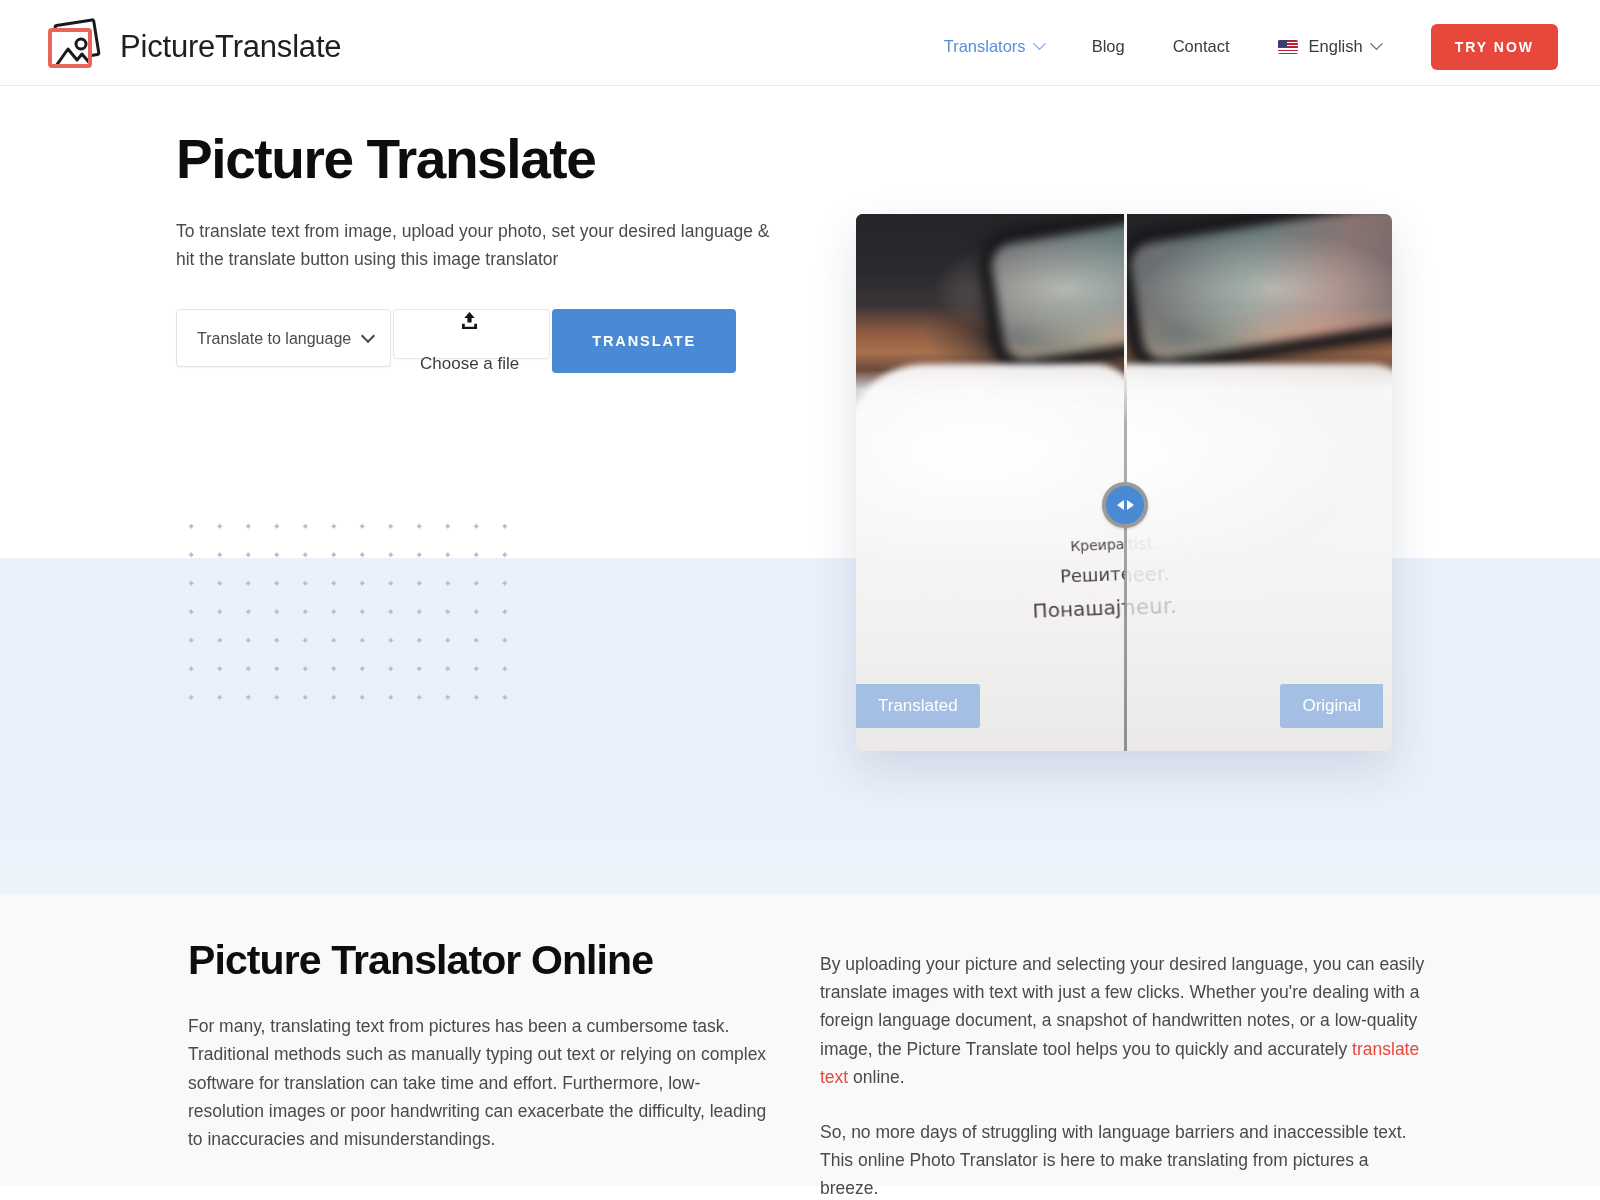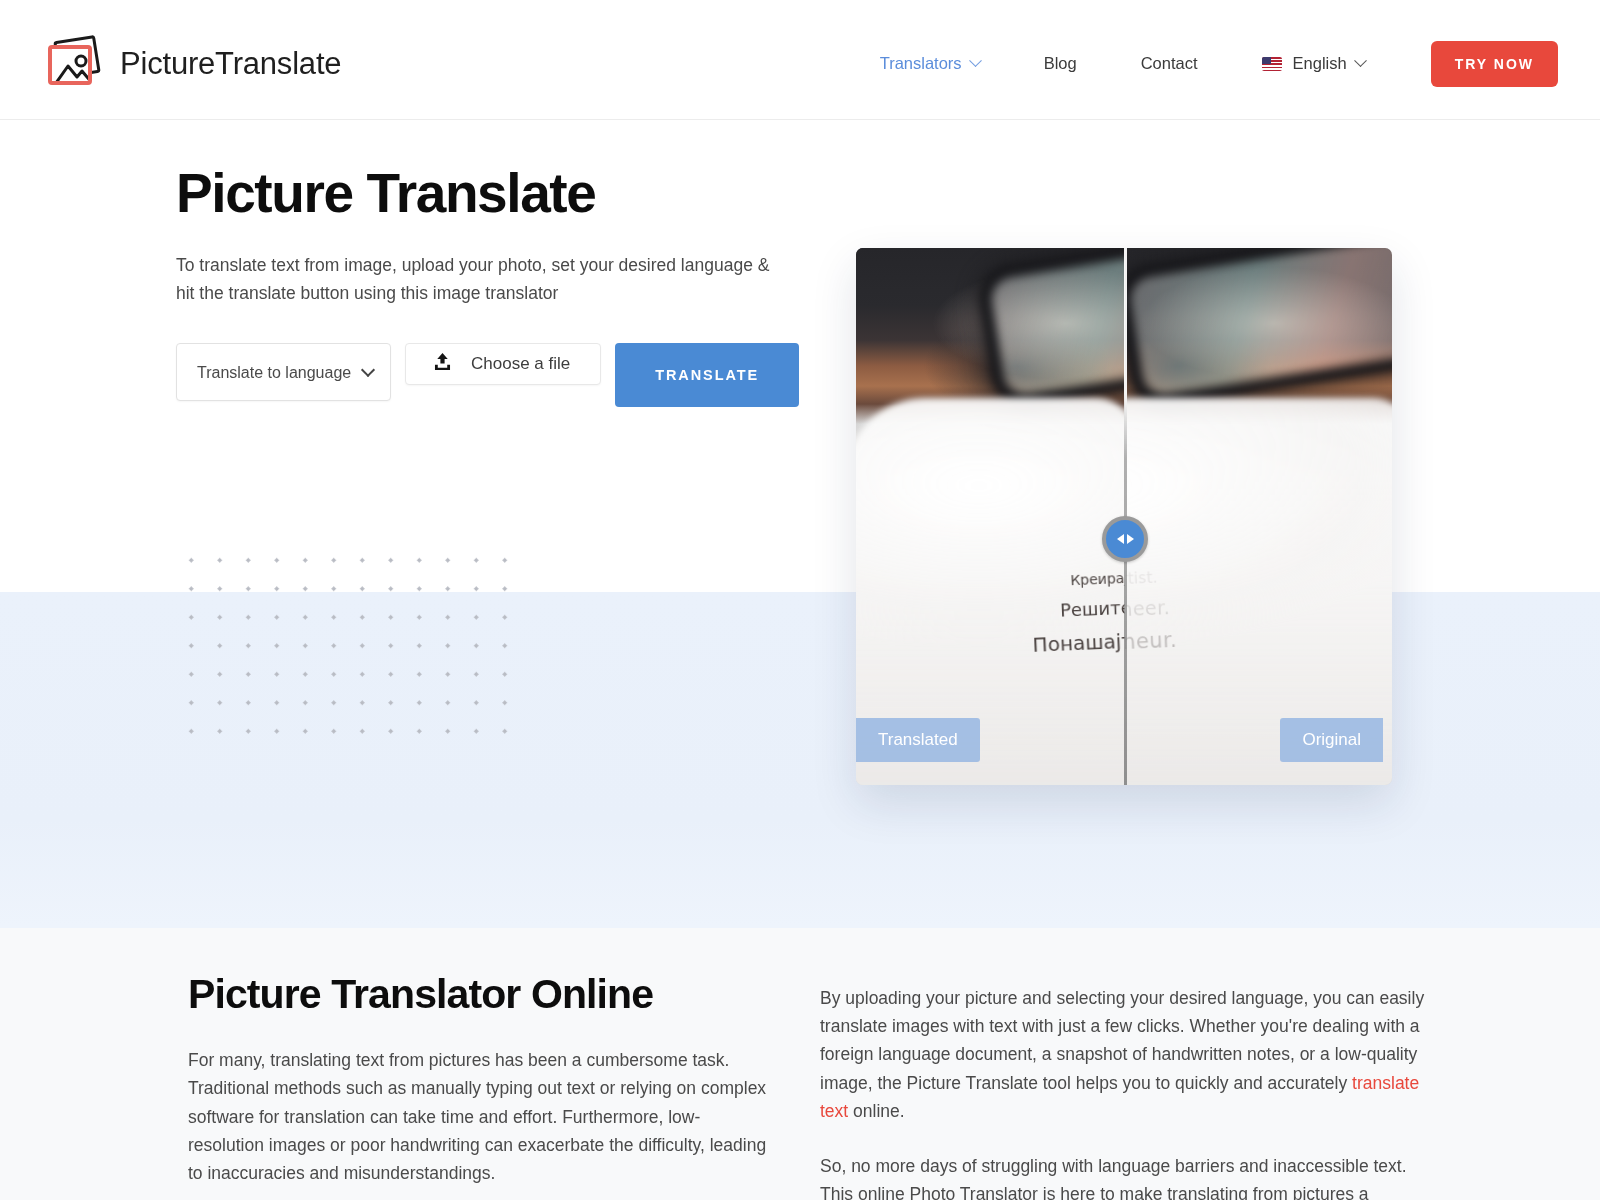--- a/index.html
+++ b/index.html
@@ -13,21 +13,21 @@
   body {
     font-family: "Liberation Sans", sans-serif;
     background: #ffffff;
     color: #333333;
     -webkit-font-smoothing: antialiased;
   }
 
   
   .header {
     position: relative;
-    height: 120px;
+    height: 86px;
     background: #ffffff;
     display: flex;
     align-items: center;
     justify-content: space-between;
     padding: 8px 42px 0 42px;
     border-bottom: 1px solid #ececec;
     z-index: 40;
   }
 
   .brand {
@@ -66,21 +66,21 @@
     font-size: 31px;
     font-weight: 400;
     color: #1f1f1f;
     letter-spacing: -0.2px;
     white-space: nowrap;
   }
 
   .nav {
     display: flex;
     align-items: center;
-    gap: 16px;
+    gap: 0px;
   }
   .nav-item {
     font-size: 16.5px;
     color: #3b3b3b;
     padding: 10px 24px;
     cursor: pointer;
     display: flex;
     align-items: center;
     gap: 9px;
     white-space: nowrap;
@@ -174,21 +174,21 @@
     font-size: 17.5px;
     line-height: 1.62;
     color: #4a4a4a;
     max-width: 600px;
   }
 
   .hero-form {
     margin-top: 36px;
     display: flex;
     align-items: stretch;
-    gap: 14px;
+    gap: 2px;
   }
 
   .lang-select {
     -webkit-appearance: none;
     appearance: none;
     font-family: inherit;
     font-size: 16px;
     color: #4a4a4a;
     background: #ffffff;
     border: 1px solid #e2e2e2;
@@ -208,30 +208,31 @@
     border-right: 2px solid #444;
     border-bottom: 2px solid #444;
     transform: rotate(45deg);
     pointer-events: none;
   }
 
   .file-btn {
     display: flex;
     align-items: center;
     gap: 18px;
-    height: 42px;
+    height: 50px;
     padding: 0 30px 0 26px;
     background: #ffffff;
     border: 1px solid #e8e8e8;
     border-radius: 4px;
     font-size: 17px;
     color: #3d3d3d;
     cursor: pointer;
     font-family: inherit;
     box-shadow: 0 1px 2px rgba(0,0,0,.04);
+    flex-direction: column;
   }
 
   .translate-btn {
     height: 64px;
     padding: 0 40px;
     background: #4a8ad4;
     color: #ffffff;
     border: none;
     border-radius: 4px;
     font-family: inherit;

